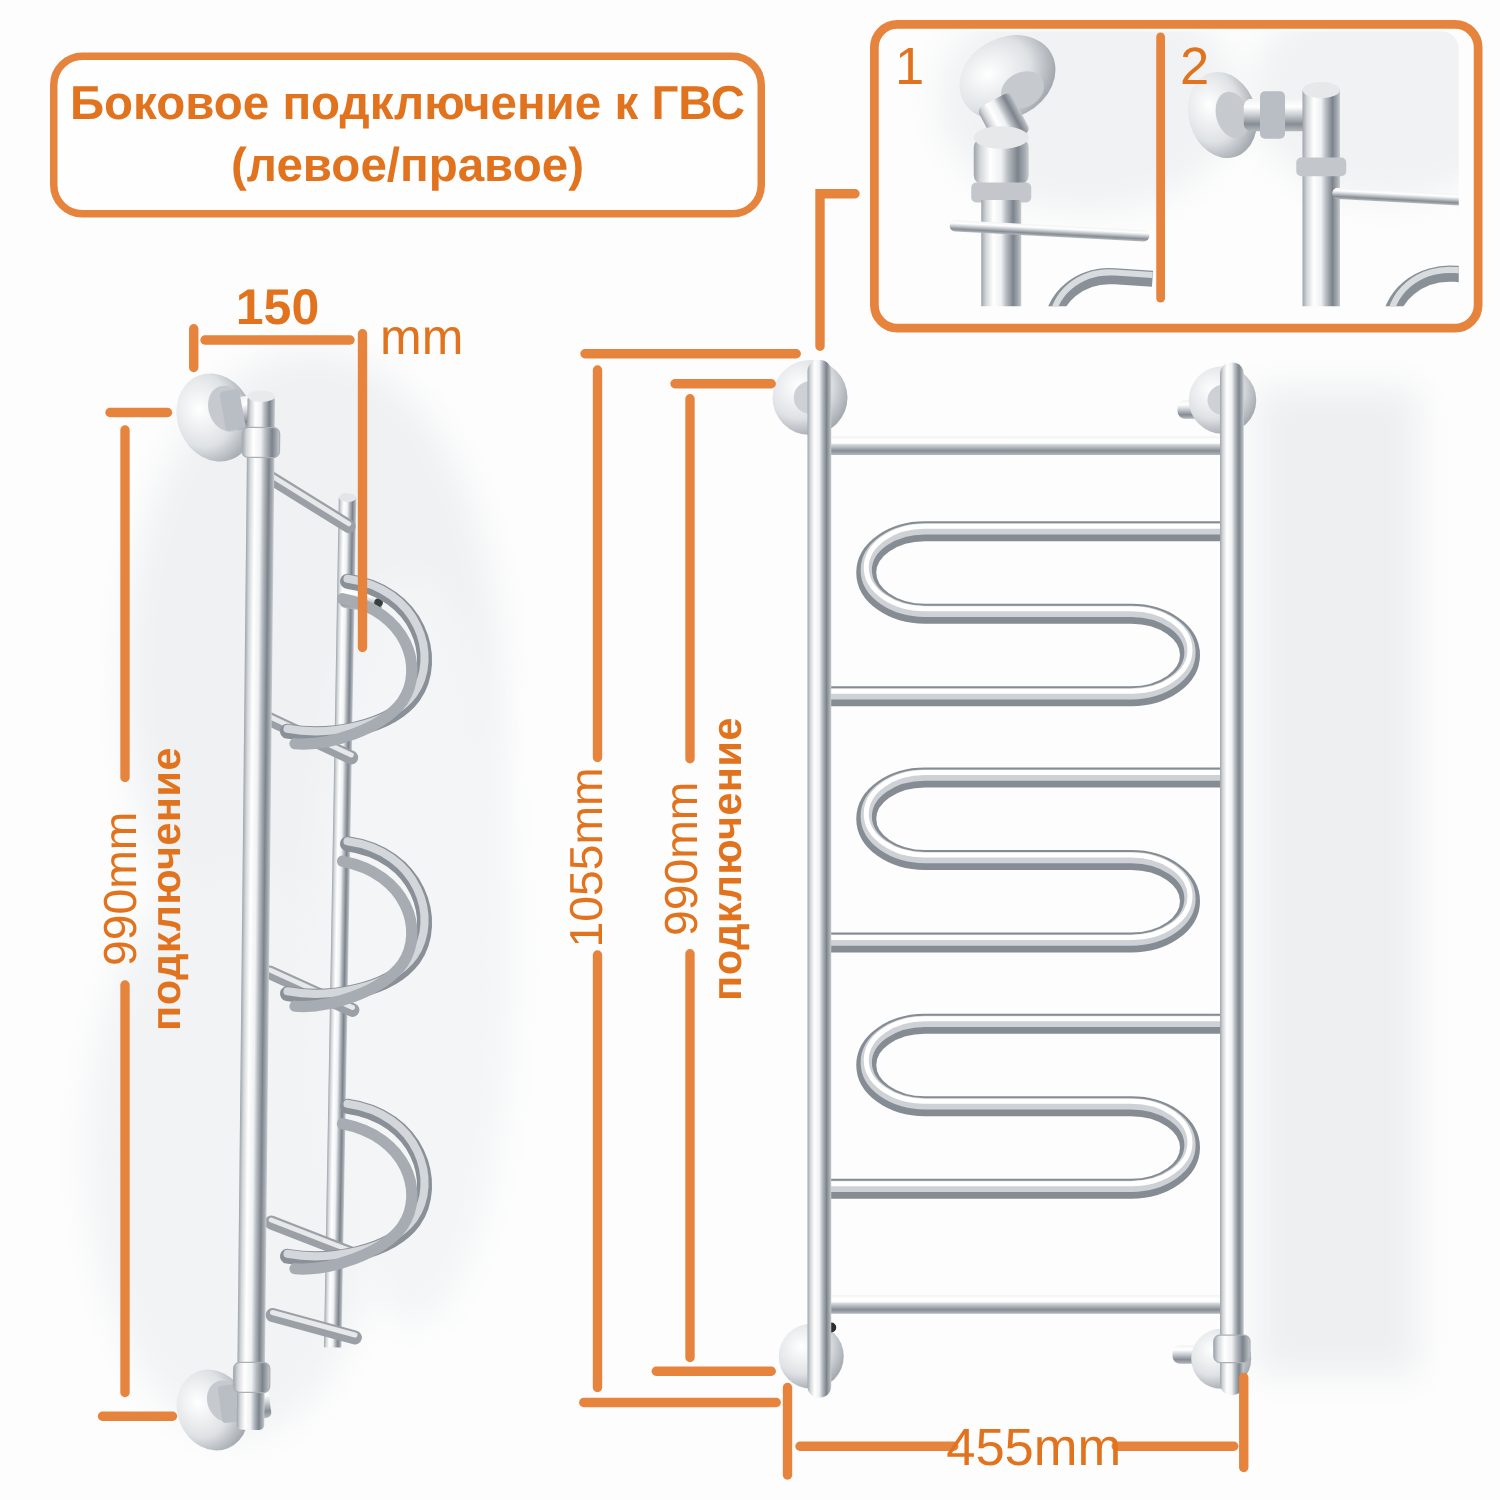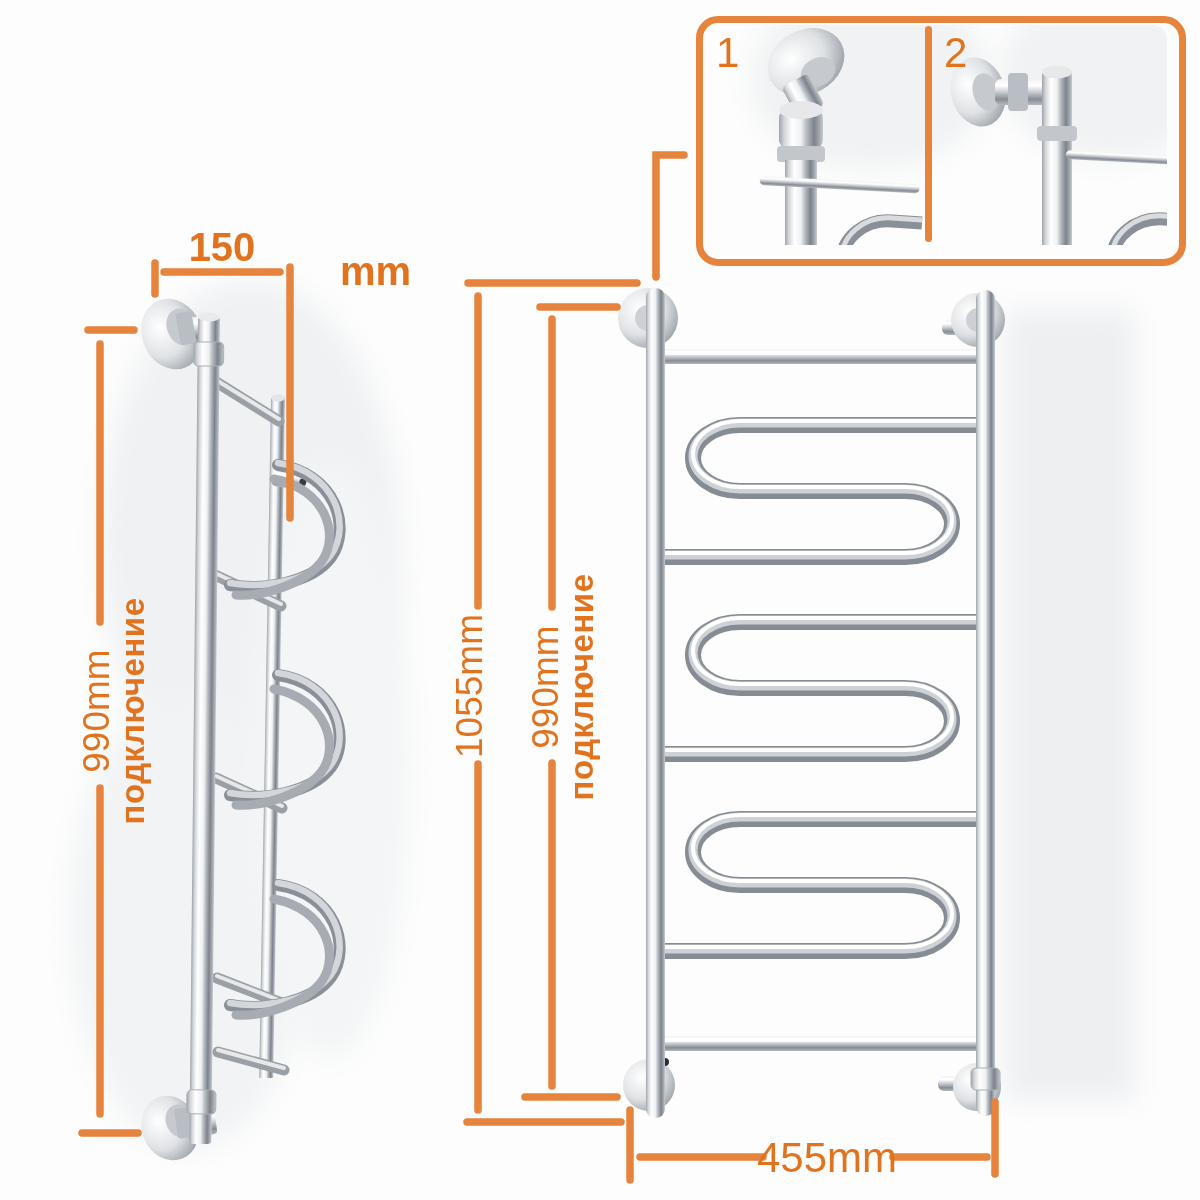--- a/index.html
+++ b/index.html
@@ -28,21 +28,21 @@
   .inset-box{
     position:absolute;left:696px;top:16px;width:476px;height:236px;
     border:7px solid var(--accent-line);border-radius:22px;background:transparent;
   }
   .inset-divider{
     position:absolute;left:925px;top:26px;width:7px;height:216px;
     background:var(--accent-line);border-radius:4px;
   }
   .inset-num{position:absolute;font-size:42px;font-weight:400;color:var(--accent-text);line-height:1;}
   .dim-150{left:222px;top:247px;transform:translate(-50%,-50%);font-size:40px;font-weight:700;}
-  .dim-mm{left:304px;top:271px;transform:translate(0,-50%);font-size:40px;font-weight:700;margin-left:36px;}
+  .dim-mm{left:304px;top:271px;transform:translate(0,-50%);font-size:40px;font-weight:400;}
   .dim-455{left:827px;top:1158px;transform:translate(-50%,-50%);font-size:42px;font-weight:400;text-align:center;}
   .vlabel{
     position:absolute;text-align:center;line-height:1.04;
     transform:translate(-50%,-50%) rotate(-90deg);
   }
   .vlabel .num{display:block;font-size:37px;font-weight:400;}
   .vlabel .word{display:block;font-size:33px;font-weight:700;letter-spacing:.5px;}
   .v-side{left:114px;top:711px;}
   .v-total{left:470px;top:686px;}
   .v-front{left:563px;top:687px;}
@@ -274,20 +274,24 @@
       <line class="dim" x1="525" y1="1097" x2="617" y2="1097"></line>
     </g>
     <g>
       <line class="dim" x1="630" y1="1110" x2="630" y2="1180"></line>
       <line class="dim" x1="995" y1="1102" x2="995" y2="1174"></line>
       <line class="dim" x1="640" y1="1157" x2="763" y2="1157"></line>
       <line class="dim" x1="893" y1="1157" x2="987" y2="1157"></line>
     </g>
   </svg>
 
+  <div class="title-box">
+    <span>Боковое подключение к ГВС</span>
+    <span>(левое/правое)</span>
+  </div>
 
   <div class="inset-box"></div>
   <div class="inset-divider"></div>
   <div class="inset-num" style="left:716px;top:32px;">1</div>
   <div class="inset-num" style="left:944px;top:32px;">2</div>
 
   <div class="lbl dim-150">150</div>
   <div class="lbl dim-mm">mm</div>
 
   <div class="vlabel v-side">

